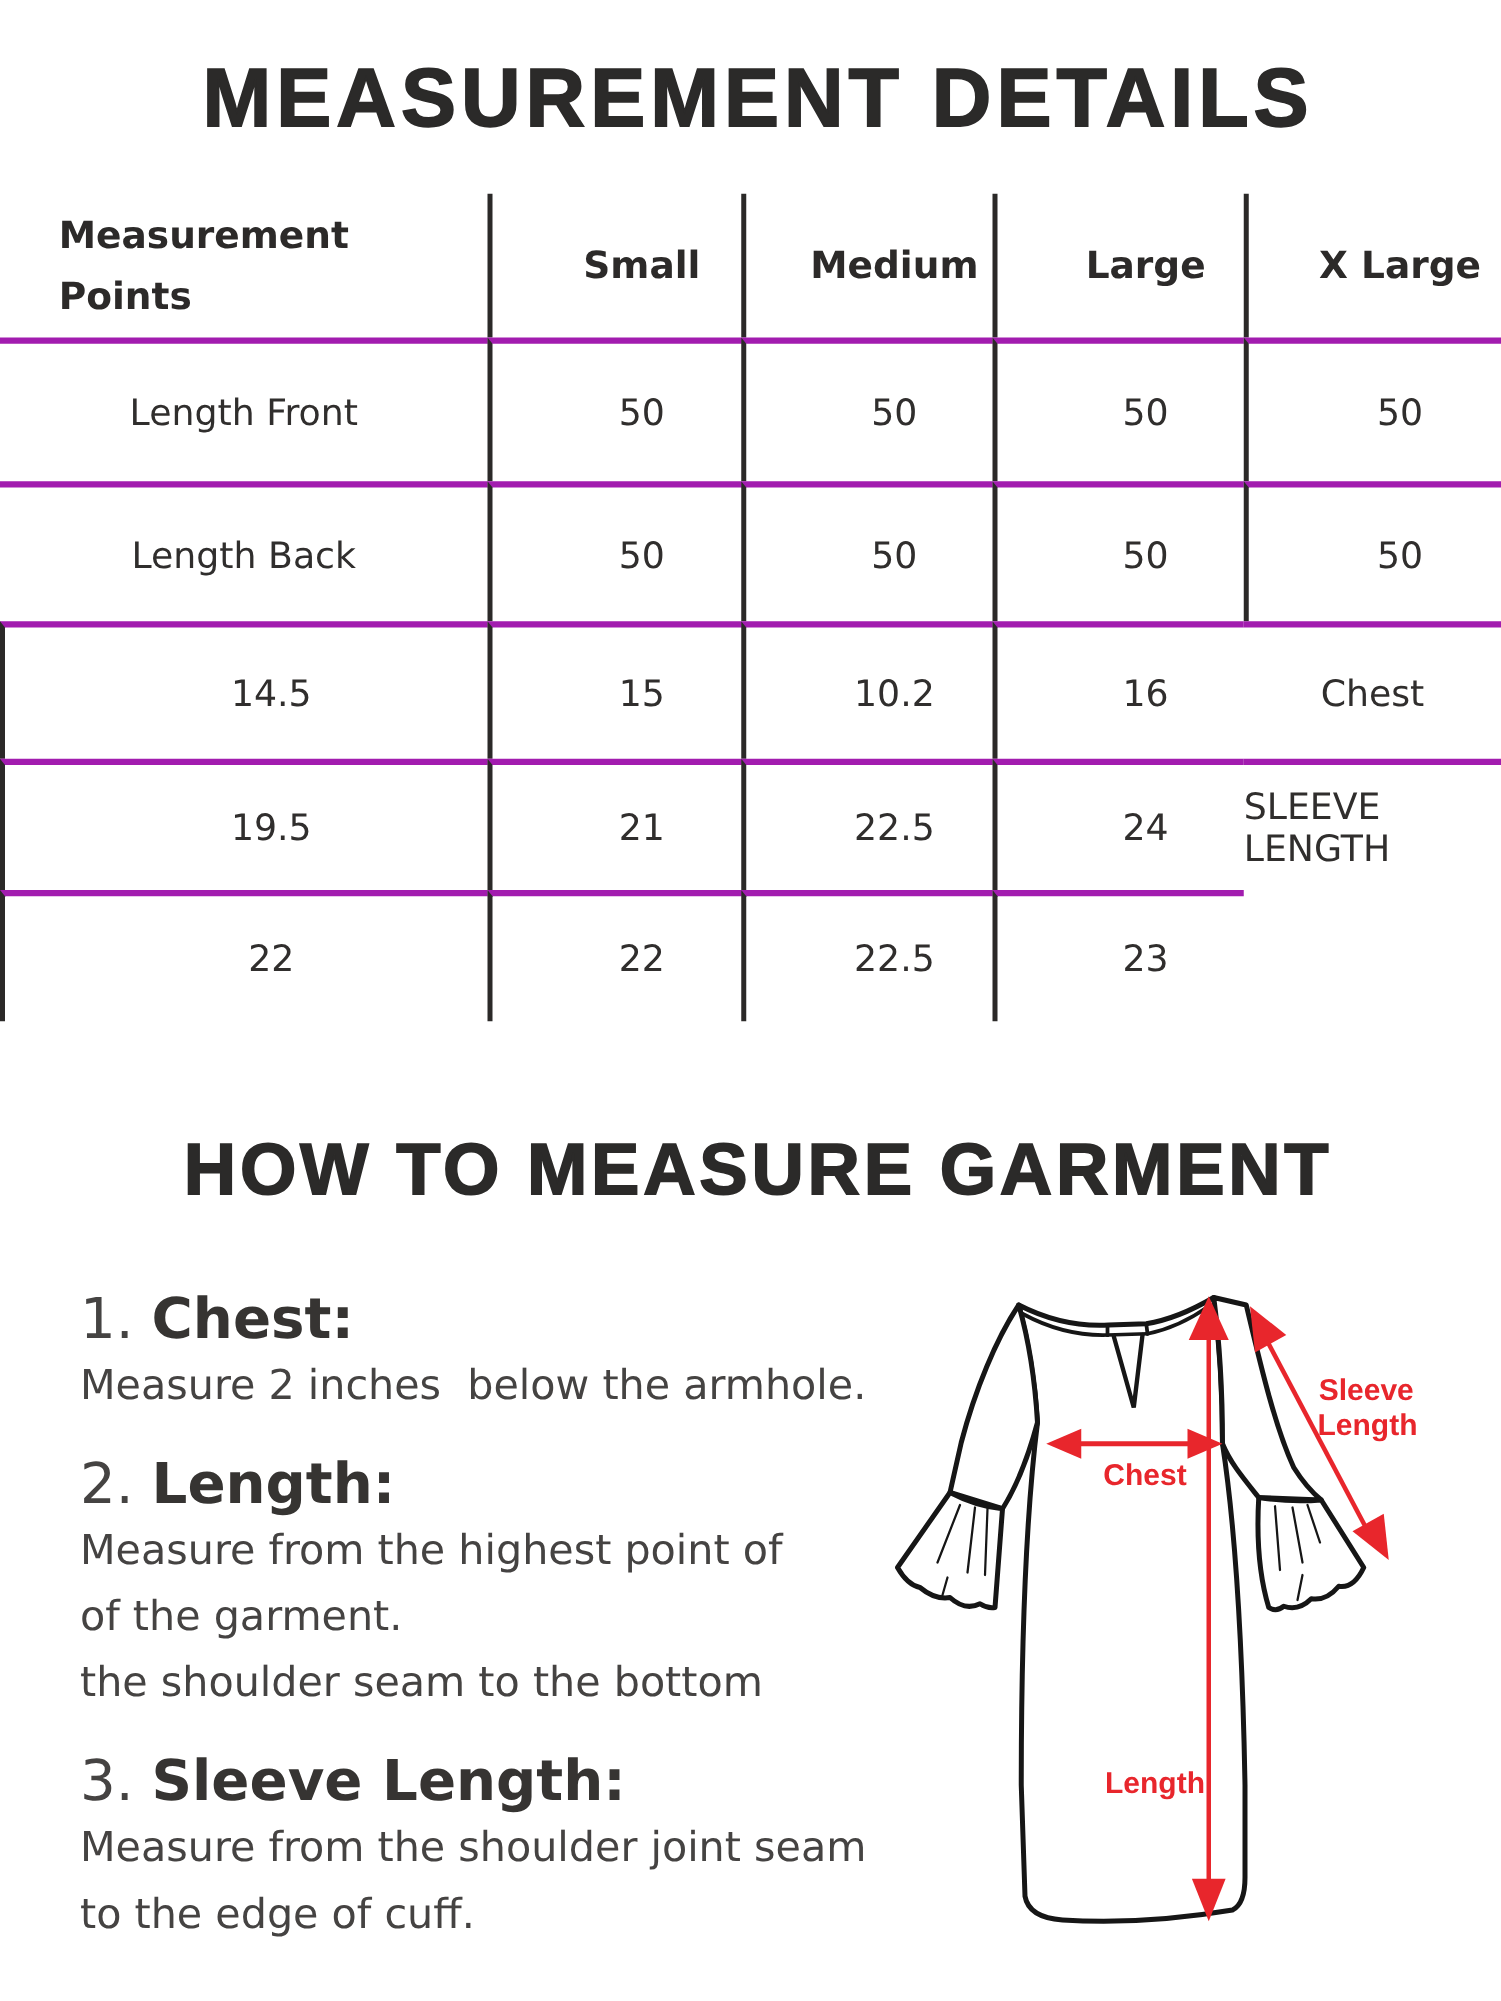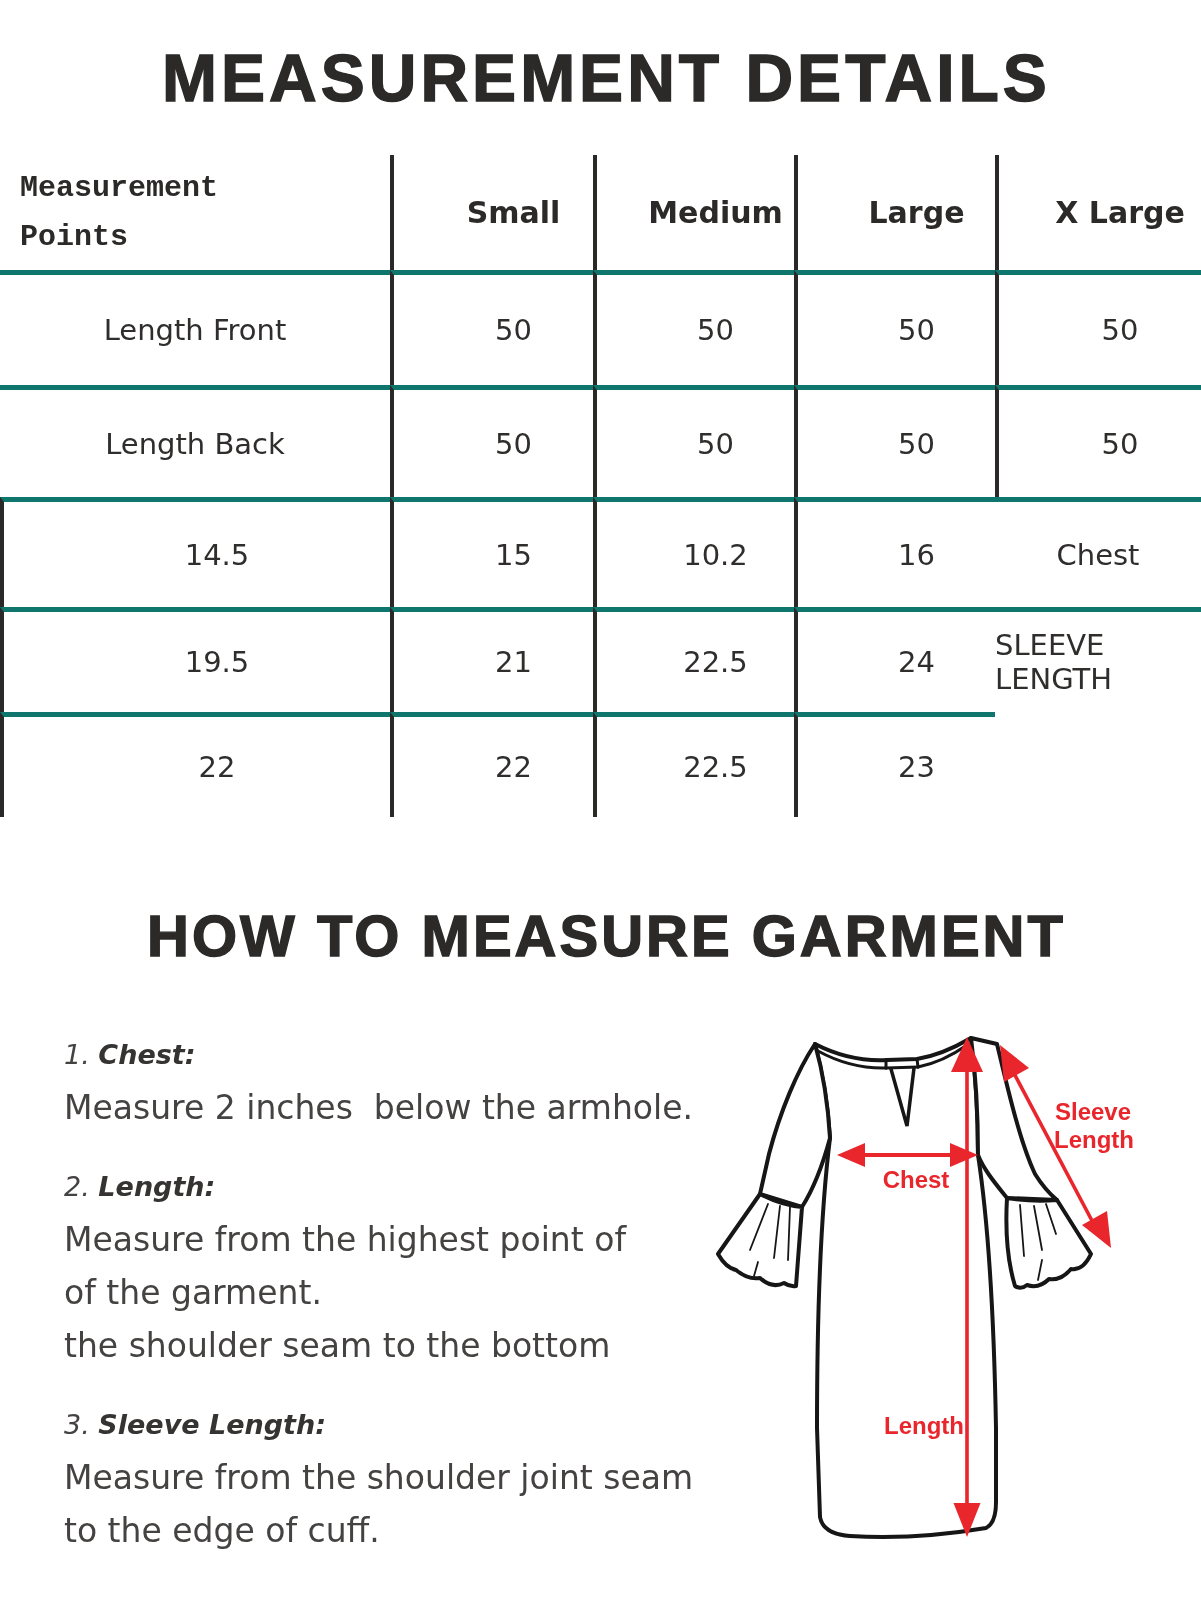--- a/index.html
+++ b/index.html
@@ -22,37 +22,36 @@
     position:absolute;top:155px;left:0;width:1201px;
     display:grid;
     grid-template-columns:390px 203px 201px 201px 206px;
     grid-template-rows:115px 115px 112px 110px 105px 105px;
   }
   .cell{
     display:flex;align-items:center;justify-content:center;
     font-size:29px;color:#302e2d;
   }
   .cell.vline{border-left:4px solid #2b2928;padding-left:40px;}
-  .cell.hline{border-top:5px solid #0f766e;}
+  .cell.hline{border-top:5px solid #a21caf;}
   .cell.head{font-weight:bold;font-size:30px;color:#2c2a29;}
   .cell.head-first{
-    justify-content:flex-start;padding-left:20px;
+    justify-content:flex-start;padding-left:47px;
     line-height:49px;
-    font-family:Liberation Mono, monospace;
   }
   .cell.head-first .wrapbox{width:260px;}
 
   
   .instr{
     position:absolute;left:64px;top:1028px;width:700px;
     font-size:33px;color:#454342;
   }
   .instr .item{margin:0 0 26px 0;}
   .instr h3{
-    margin:0;font-size:27px;line-height:53px;font-weight:normal;color:#454342;font-style:italic;
+    margin:0;font-size:45px;line-height:53px;font-weight:normal;color:#454342;
   }
   .instr h3 .lbl{font-weight:bold;color:#363432;}
   .instr p{margin:0;line-height:53px;white-space:pre;}
 
   
   .diagram{position:absolute;left:690px;top:998px;width:510px;height:560px;}
   .diagram svg{display:block;width:510px;height:560px;}
   .red-label{
     font-family:"Liberation Sans",sans-serif;
     font-weight:bold;font-size:24px;

